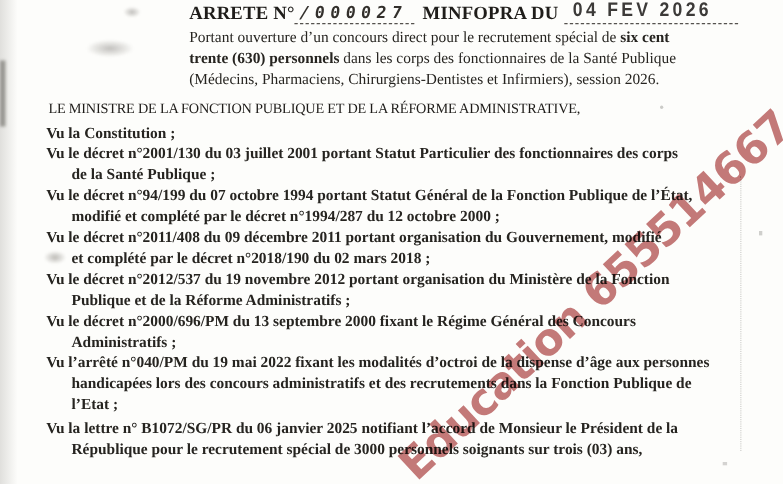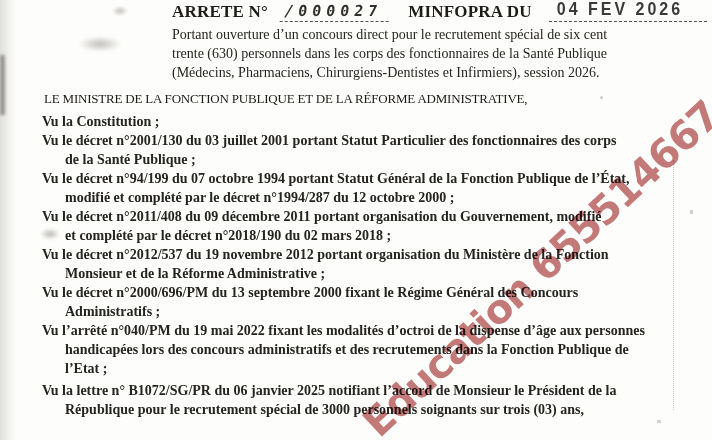--- a/index.html
+++ b/index.html
@@ -12,41 +12,40 @@
     position:relative; width:712px; height:440px; overflow:hidden;
     background:#fdfdfb;
     color:#262420;
   }
   
   .header-block { position:absolute; left:172px; top:2px; }
   .arrete-line {
     display:flex; align-items:flex-start; white-space:nowrap;
     font-weight:bold; font-size:17px; color:#1f1d1a;
     letter-spacing:0.2px;
-    gap:12px;
   }
   .handwritten {
     font-family:"DejaVu Sans Mono",monospace;
     font-size:15px; font-weight:bold; color:#33302c;
     letter-spacing:5px;
     transform:skewX(-8deg);
     border-bottom:1.6px dashed #55524e;
     padding:0 8px 1px 3px; margin:0 6px 0 1px;
   }
   .stamp {
     font-family:"Liberation Sans","DejaVu Sans",sans-serif;
     font-size:16px; font-weight:bold; color:#3c3a38;
     letter-spacing:3px;
     transform:scaleY(1.12); transform-origin:left bottom;
     border-bottom:1.6px dashed #55524e;
     padding:0 24px 1px 8px; margin-left:5px;
   }
   .intro { margin-top:4px; font-size:14px; line-height:18.8px; }
   .intro > div { white-space:nowrap; }
-  .intro .b { font-weight:normal;margin-top:23px; }
+  .intro .b { font-weight:bold;margin-top:23px; }
   
   .minister {
     position:absolute; left:44px; top:91px;
     font-size:13px; font-weight:normal; letter-spacing:-0.2px;
     white-space:nowrap; color:#1d1b18;
   }
   
   .clauses {
     position:absolute; left:42px; top:112px;
     font-size:14px; line-height:19px;font-weight:bold;
@@ -140,21 +139,21 @@
       <div class="clause">
         <p>Vu le décret n°94/199 du 07 octobre 1994 portant Statut Général de la Fonction Publique de l’État,</p>
         <p class="cont">modifié et complété par le décret n°1994/287 du 12 octobre 2000 ;</p>
       </div>
       <div class="clause">
         <p>Vu le décret n°2011/408 du 09 décembre 2011 portant organisation du Gouvernement, modifié</p>
         <p class="cont">et complété par le décret n°2018/190 du 02 mars 2018 ;</p>
       </div>
       <div class="clause">
         <p>Vu le décret n°2012/537 du 19 novembre 2012 portant organisation du Ministère de la Fonction</p>
-        <p class="cont">Monsieur et de la Réforme Administrative ;</p>
+        <p class="cont">Publique et de la Réforme Administratifs ;</p>
       </div>
       <div class="clause">
         <p>Vu le décret n°2000/696/PM du 13 septembre 2000 fixant le Régime Général des Concours</p>
         <p class="cont">Administratifs ;</p>
       </div>
       <div class="clause">
         <p>Vu l’arrêté n°040/PM du 19 mai 2022 fixant les modalités d’octroi de la dispense d’âge aux personnes</p>
         <p class="cont">handicapées lors des concours administratifs et des recrutements dans la Fonction Publique de</p>
         <p class="cont">l’Etat ;</p>
       </div>

